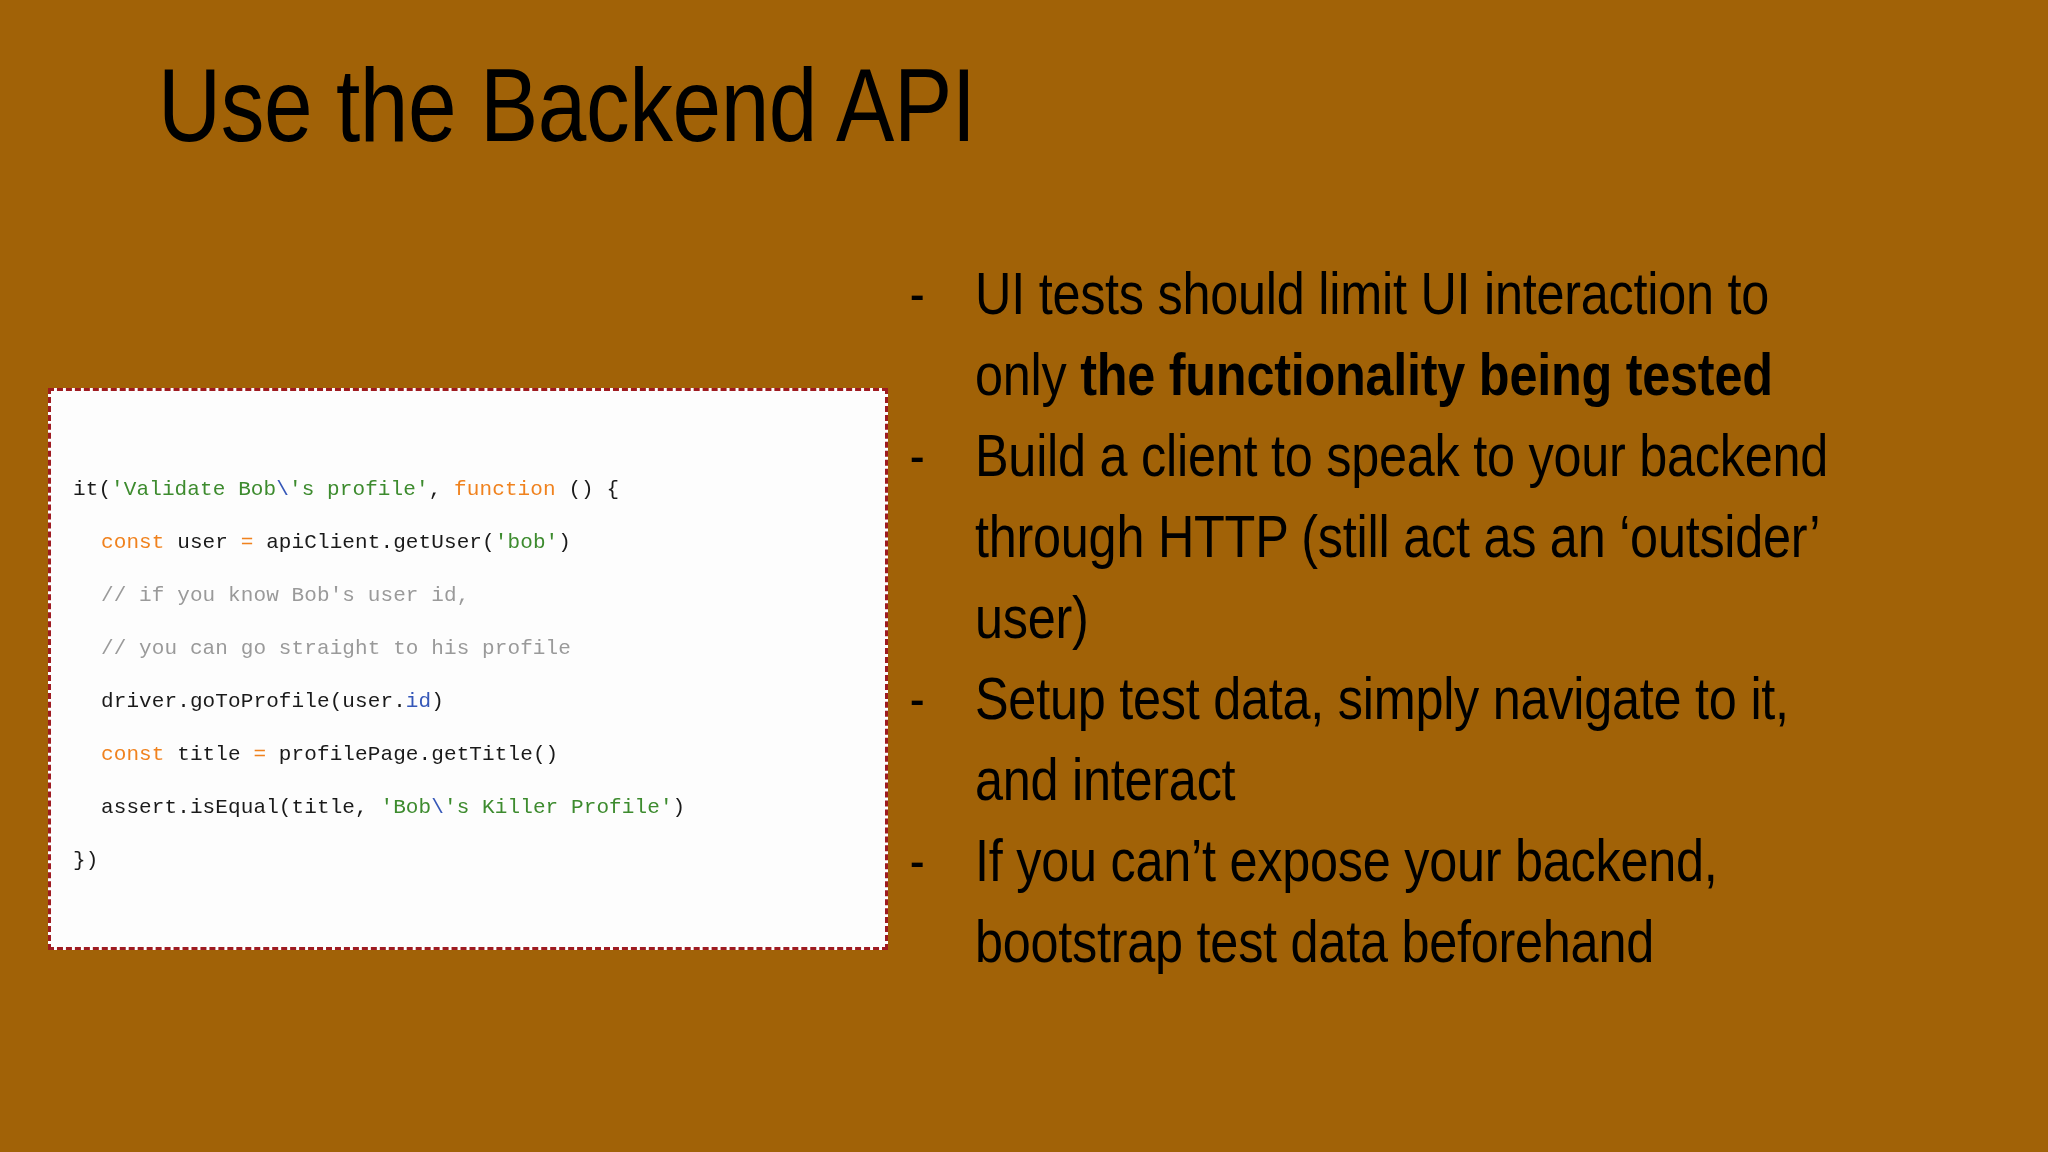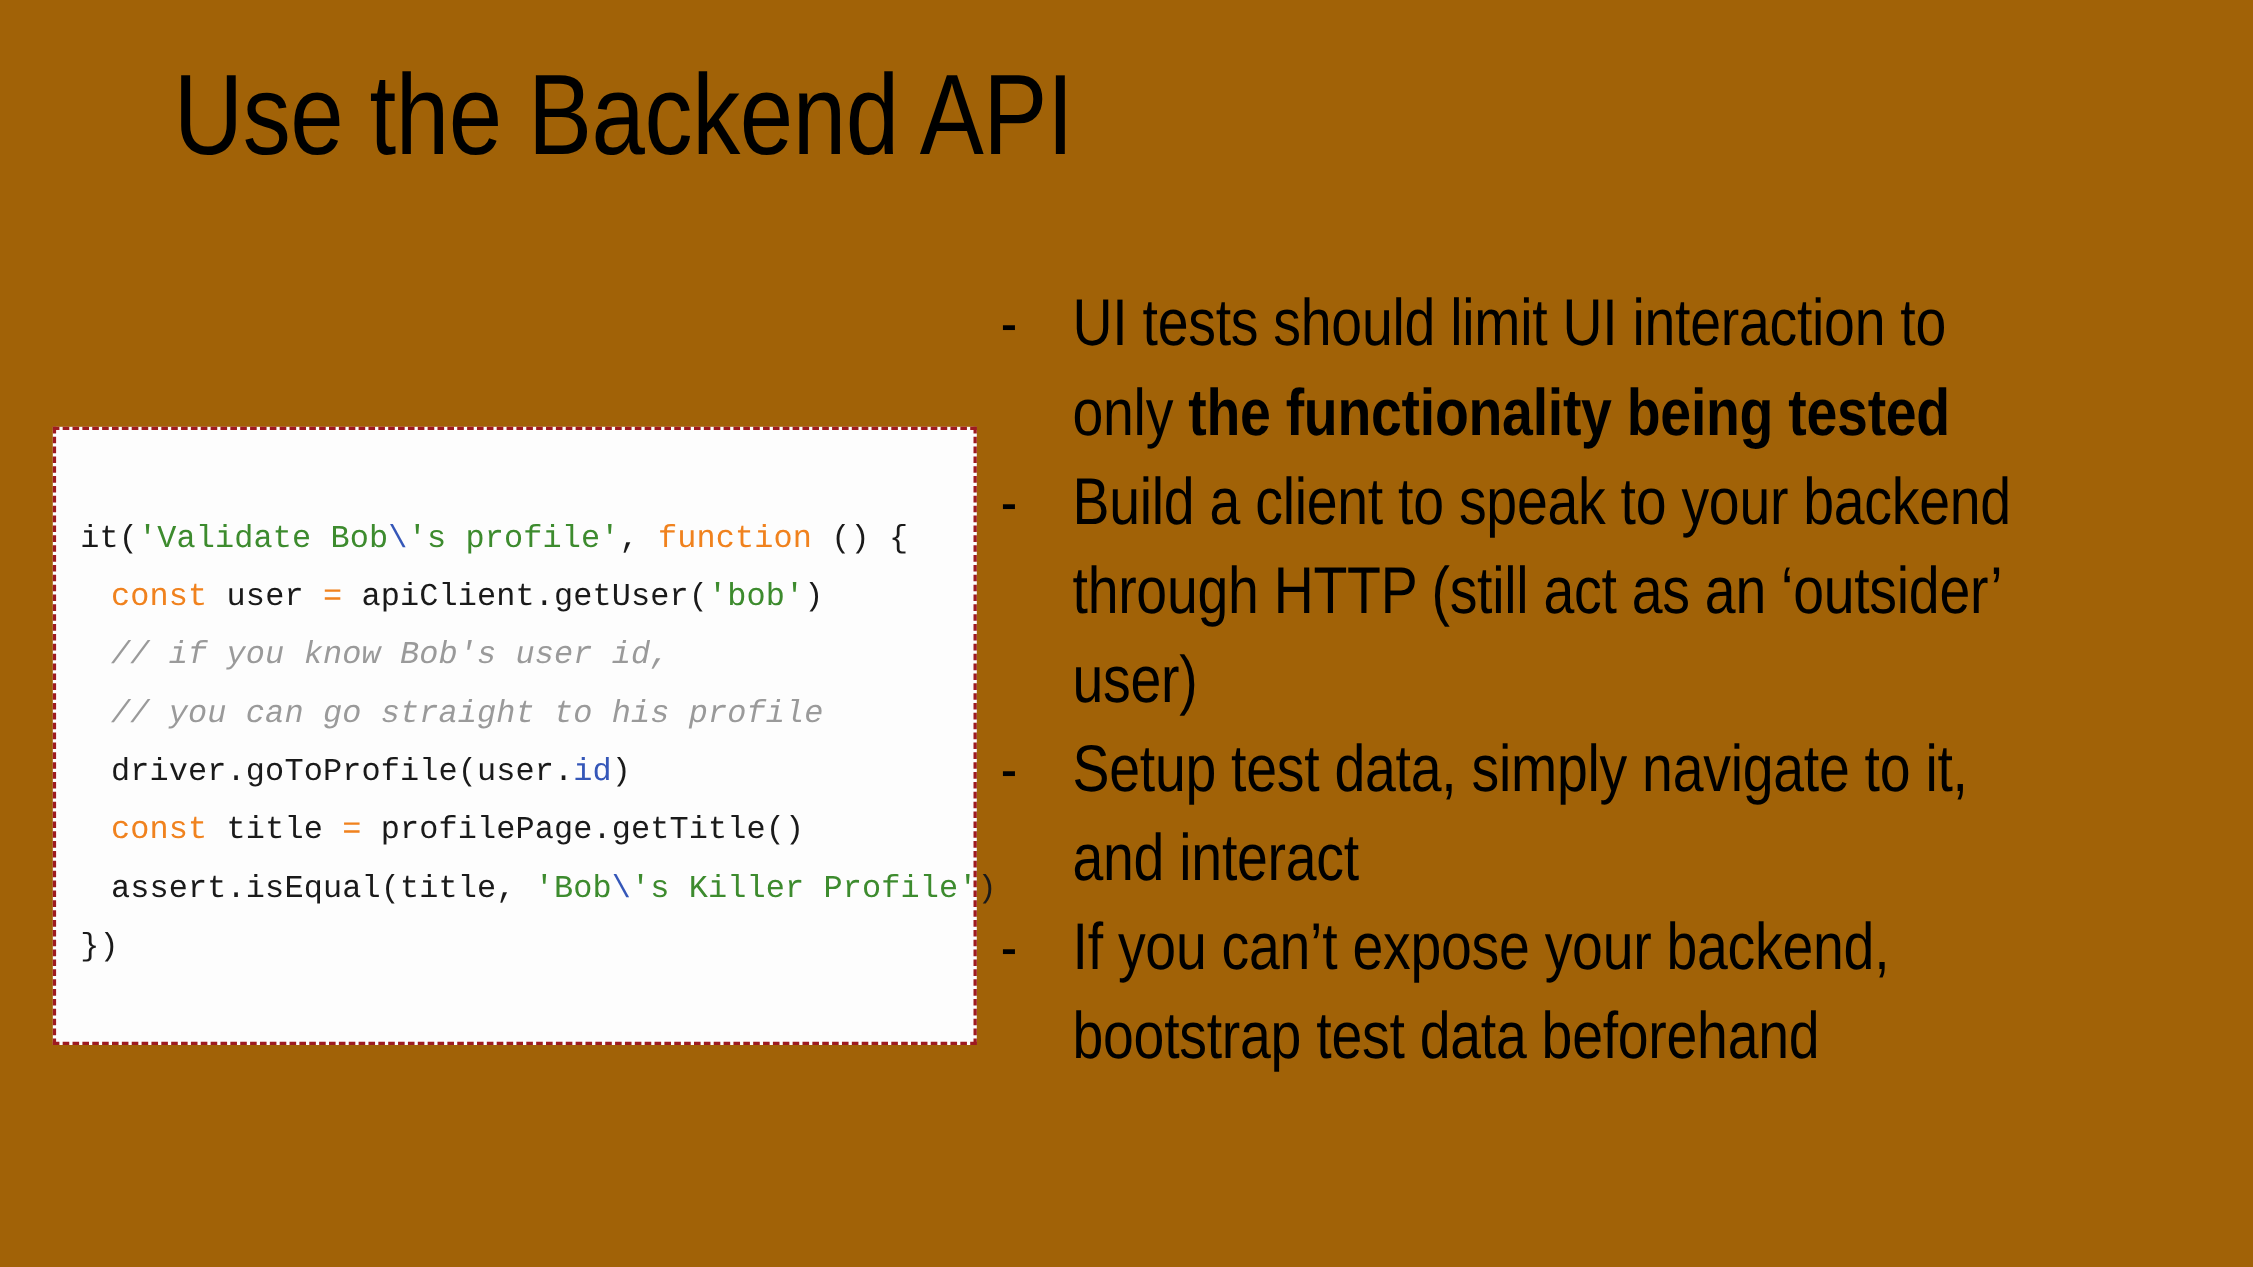--- a/index.html
+++ b/index.html
@@ -50,34 +50,34 @@
     box-sizing: border-box;
     border: 3px dashed #9e1b20;
     background: #fdfdfd;
   }
   .code-inner {
     position: absolute;
     left: 22px;
     top: 72px;
     right: 10px;
     font-family: "Liberation Mono", "DejaVu Sans Mono", monospace;
-    font-size: 29px;
+    font-size: 21px;
     line-height: 53px;
     color: #1a1a1a;
     white-space: pre;
     letter-spacing: 0.1px;
   }
   .code-line { display: block; height: 53px; }
   .ind1 { padding-left: 28px; }
 
   .tok-plain   { color: #1a1a1a; }
   .tok-string  { color: #3d8b2e; }
   .tok-escape  { color: #3557b8; }
   .tok-keyword { color: #f0821e; }
-  .tok-comment { color: #9a9a9a; font-style: italic; }
+  .tok-comment { color: #9a9a9a; }
 
   
   .bullets {
     position: absolute;
     left: 905px;
     top: 253px;
     width: 1120px;
   }
   .bullet-row {
     display: flex;

